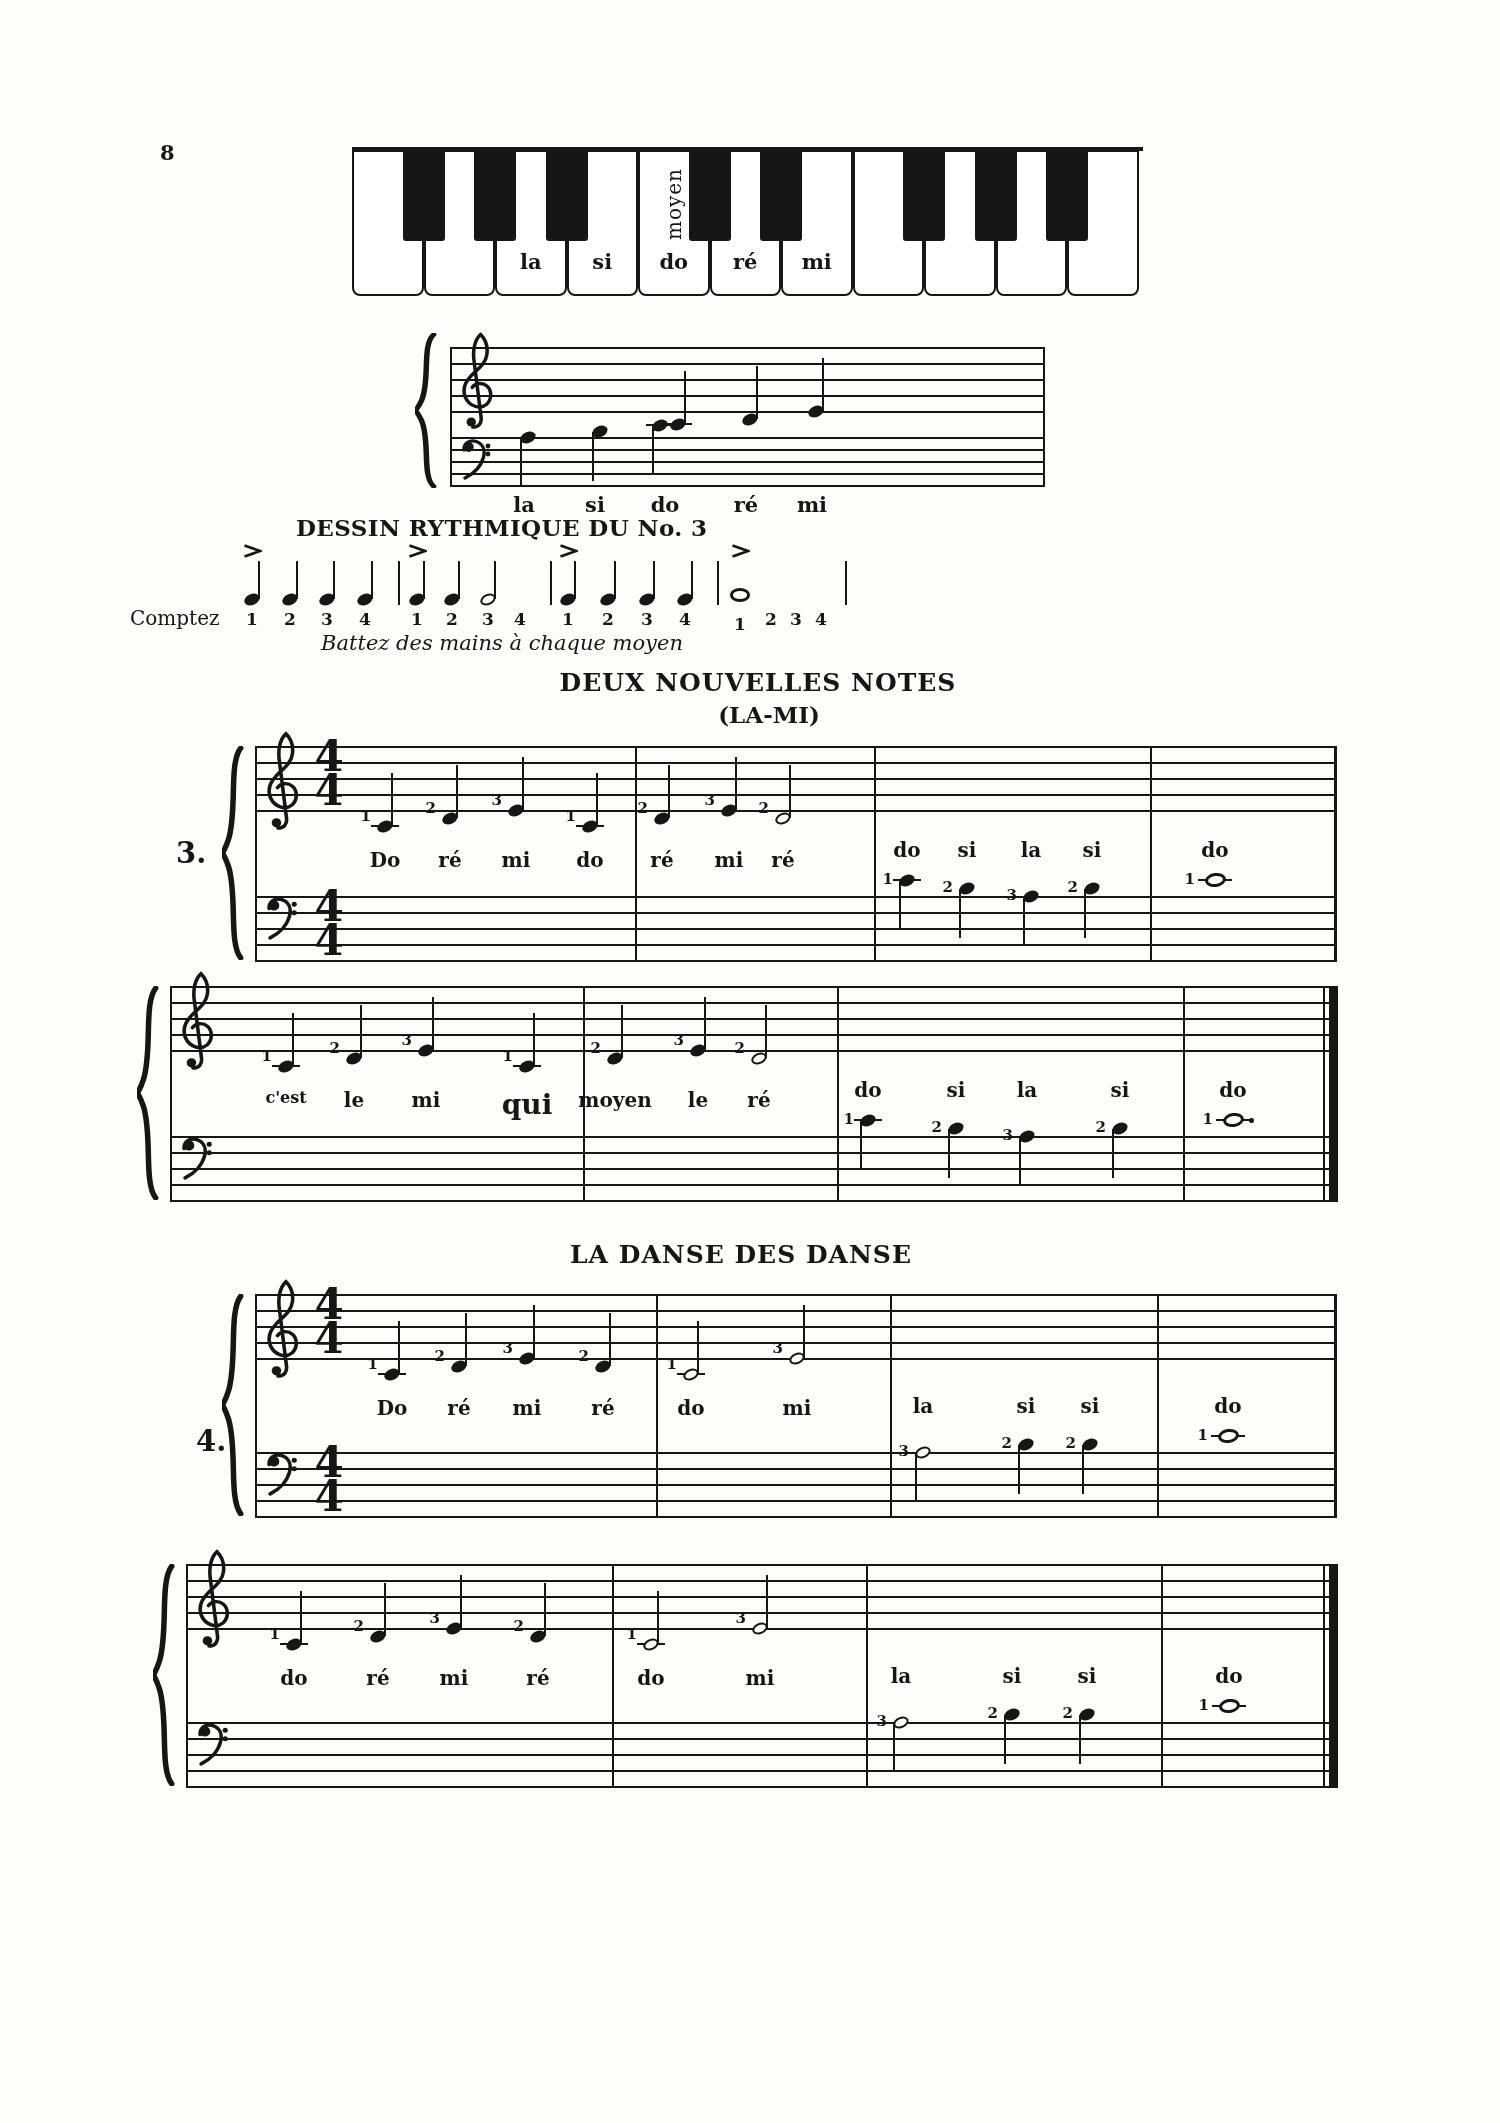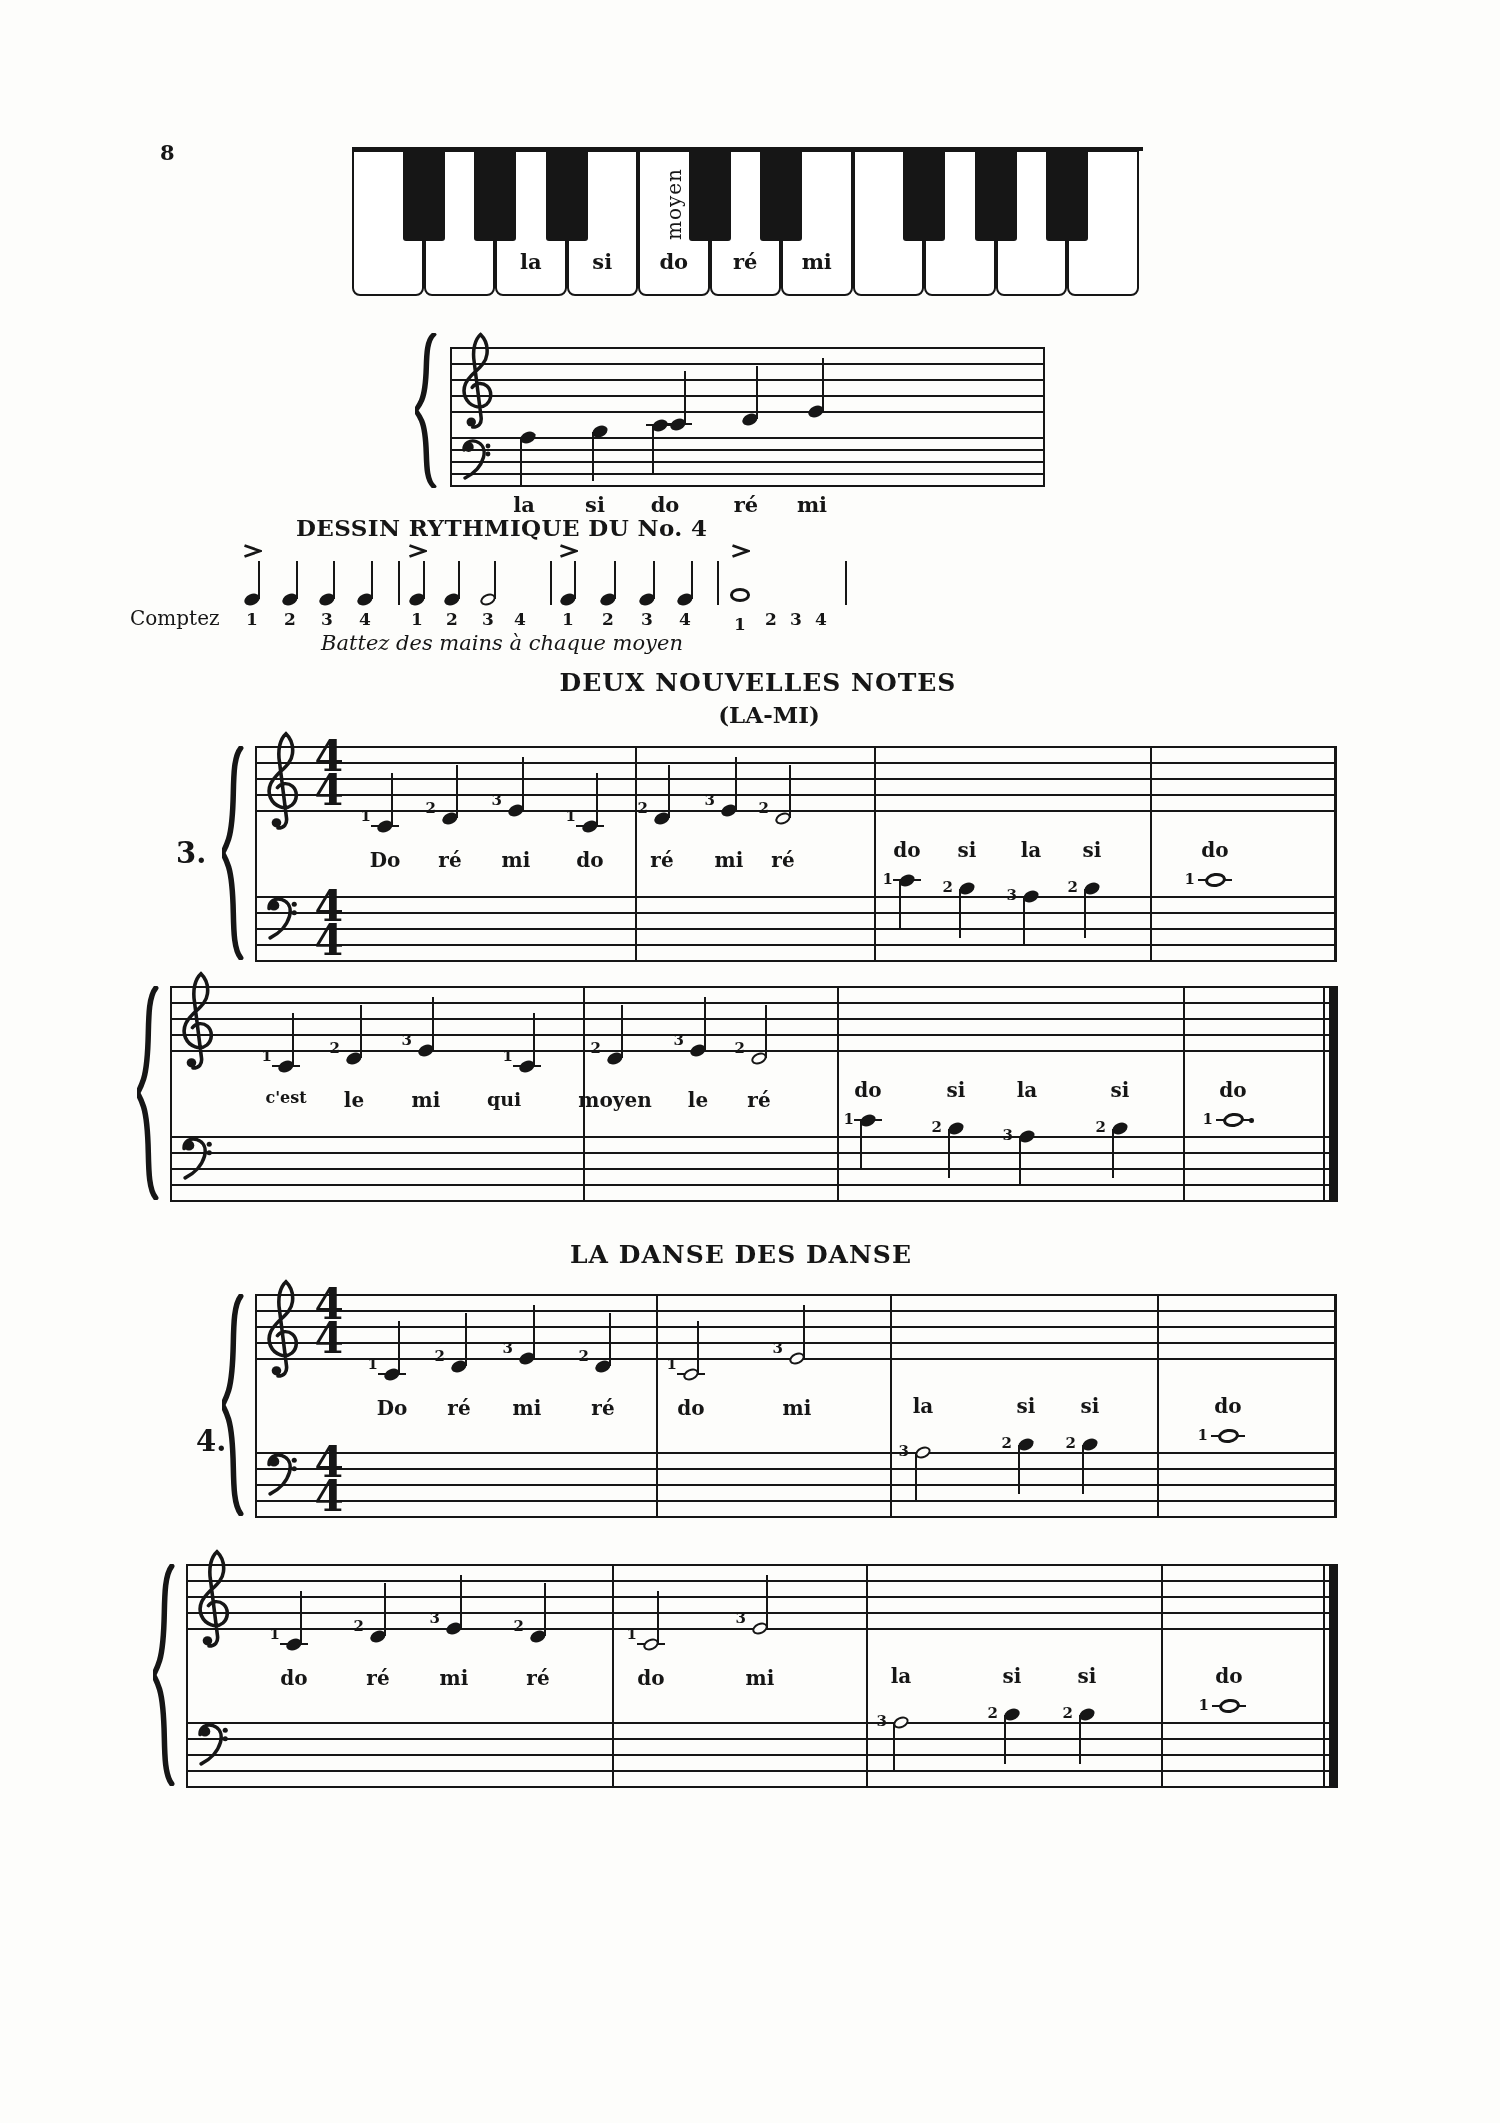--- a/index.html
+++ b/index.html
@@ -9,21 +9,21 @@
   .txt{position:absolute;white-space:nowrap;}
   .ctr{transform:translateX(-50%);}
 </style>
 </head>
 <body>
 
 <div id="page">
 
   <div class="txt" style="left:160px;top:140px;font-size:21px;font-weight:700;">8</div>
 
-  <div class="txt" style="left:296px;top:514px;font-size:23px;font-weight:600;letter-spacing:.4px;">DESSIN RYTHMIQUE DU No. 4</div>
+  <div class="txt" style="left:296px;top:514px;font-size:23px;font-weight:600;letter-spacing:.4px;">DESSIN RYTHMIQUE DU No. 3</div>
   <div class="txt" style="left:130px;top:606px;font-size:20px;">Comptez</div>
   <div class="txt ctr" style="left:502px;top:631px;font-size:21px;font-style:italic;">Battez des mains à chaque moyen</div>
 
   <div class="txt ctr" style="left:758px;top:668px;font-size:25px;font-weight:700;letter-spacing:1px;">DEUX NOUVELLES NOTES</div>
   <div class="txt ctr" style="left:769px;top:701px;font-size:23px;font-weight:700;">(LA-MI)</div>
   <div class="txt" style="left:176px;top:836px;font-size:29px;font-weight:700;">3.</div>
 
   <div class="txt ctr" style="left:741px;top:1240px;font-size:25px;font-weight:700;letter-spacing:1px;">LA DANSE DES DANSE</div>
   <div class="txt" style="left:196px;top:1424px;font-size:29px;font-weight:700;">4.</div>
 
@@ -275,21 +275,21 @@
       <div class="abs" style="left: 322px; top: 1039px; width: 18px; text-align: right; font-size: 15px; font-weight: 700;">2</div>
       <div class="abs" style="left: 314px; top: 1088px; width: 80px; text-align: center; font-size: 20px; font-weight: 600;">le</div>
       <div class="abs" style="left: 418px; top: 1044.5px; width: 16px; height: 11px; background: rgb(22, 22, 22); border-radius: 50%; transform: rotate(-24deg);"></div>
       <div class="abs" style="left: 432px; top: 997px; width: 2px; height: 53px; background: rgb(22, 22, 22);"></div>
       <div class="abs" style="left: 394px; top: 1031px; width: 18px; text-align: right; font-size: 15px; font-weight: 700;">3</div>
       <div class="abs" style="left: 386px; top: 1088px; width: 80px; text-align: center; font-size: 20px; font-weight: 600;">mi</div>
       <div class="abs" style="left: 513px; top: 1065px; width: 28px; height: 2px; background: rgb(22, 22, 22);"></div>
       <div class="abs" style="left: 519px; top: 1060.5px; width: 16px; height: 11px; background: rgb(22, 22, 22); border-radius: 50%; transform: rotate(-24deg);"></div>
       <div class="abs" style="left: 533px; top: 1013px; width: 2px; height: 53px; background: rgb(22, 22, 22);"></div>
       <div class="abs" style="left: 495px; top: 1047px; width: 18px; text-align: right; font-size: 15px; font-weight: 700;">1</div>
-      <div class="abs" style="left: 487px; top: 1088px; width: 80px; font-size: 19px; font-weight: 600;">qui</div>
+      <div class="abs" style="left: 487px; top: 1088px; width: 80px; text-align: center; font-size: 28px; font-weight: 600;">qui</div>
       <div class="abs" style="left: 607px; top: 1052.5px; width: 16px; height: 11px; background: rgb(22, 22, 22); border-radius: 50%; transform: rotate(-24deg);"></div>
       <div class="abs" style="left: 621px; top: 1005px; width: 2px; height: 53px; background: rgb(22, 22, 22);"></div>
       <div class="abs" style="left: 583px; top: 1039px; width: 18px; text-align: right; font-size: 15px; font-weight: 700;">2</div>
       <div class="abs" style="left: 575px; top: 1088px; width: 80px; text-align: center; font-size: 20px; font-weight: 600;">moyen</div>
       <div class="abs" style="left: 690px; top: 1044.5px; width: 16px; height: 11px; background: rgb(22, 22, 22); border-radius: 50%; transform: rotate(-24deg);"></div>
       <div class="abs" style="left: 704px; top: 997px; width: 2px; height: 53px; background: rgb(22, 22, 22);"></div>
       <div class="abs" style="left: 666px; top: 1031px; width: 18px; text-align: right; font-size: 15px; font-weight: 700;">3</div>
       <div class="abs" style="left: 658px; top: 1088px; width: 80px; text-align: center; font-size: 20px; font-weight: 600;">le</div>
       <div class="abs" style="left: 751px; top: 1052.5px; width: 16px; height: 11px; border: 2.8px solid rgb(22, 22, 22); border-radius: 50%; background: rgb(253, 253, 251); transform: rotate(-24deg); box-sizing: border-box;"></div>
       <div class="abs" style="left: 765px; top: 1005px; width: 2px; height: 53px; background: rgb(22, 22, 22);"></div>

